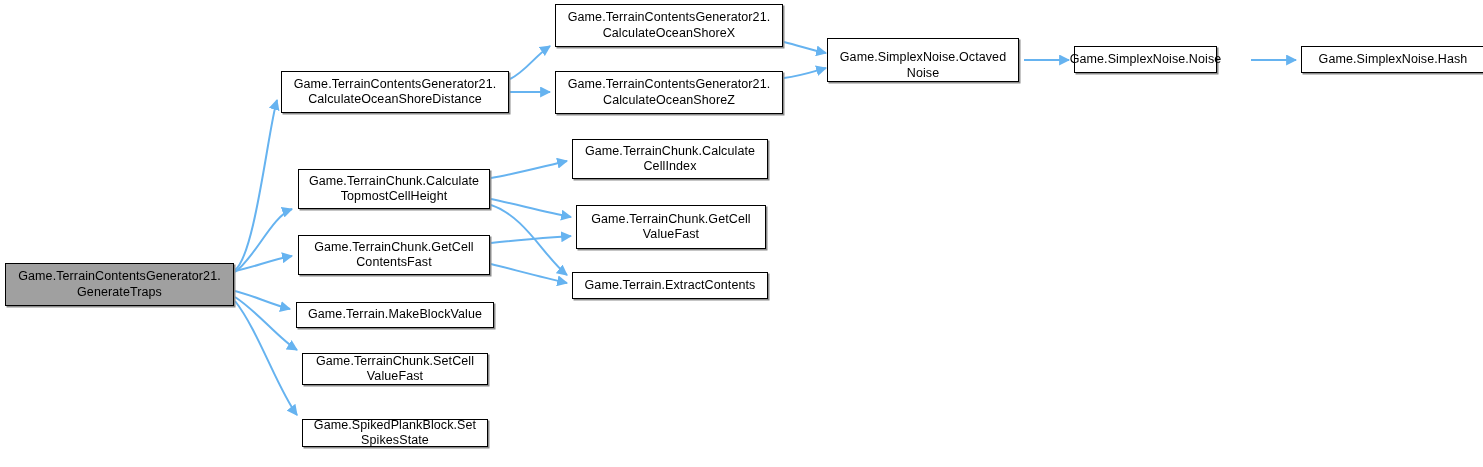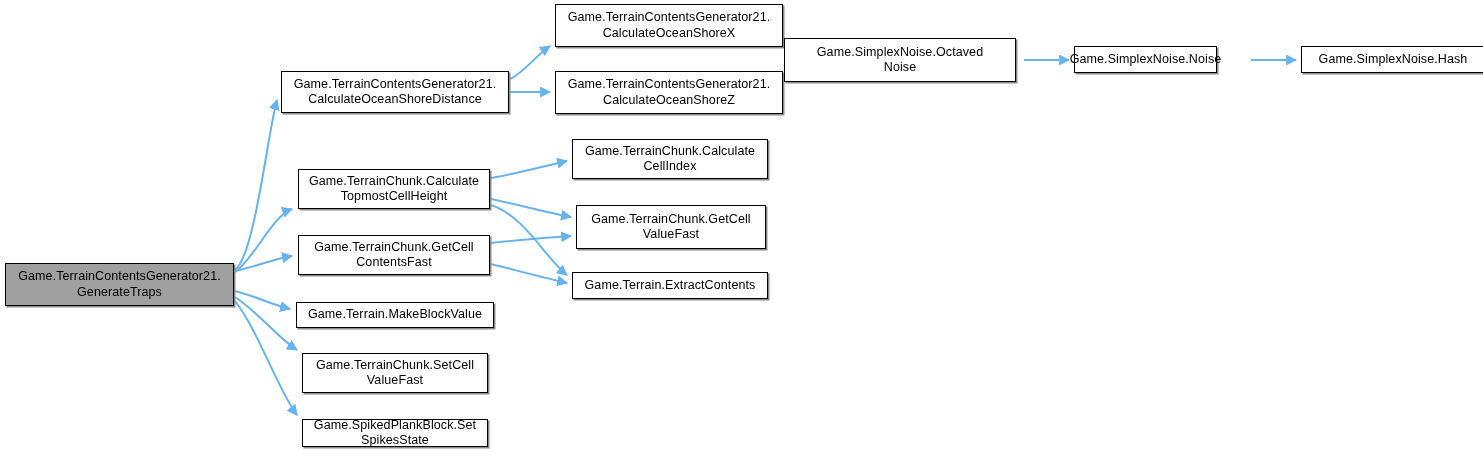--- a/index.html
+++ b/index.html
@@ -88,21 +88,21 @@
 CalculateOceanShoreDistance</span>
       </div>
       <div class="node" style="left: 555px; top: 4px; width: 228px; height: 43px;">
         <span class="label">Game.TerrainContentsGenerator21.
 CalculateOceanShoreX</span>
       </div>
       <div class="node" style="left: 555px; top: 71px; width: 228px; height: 43px;">
         <span class="label">Game.TerrainContentsGenerator21.
 CalculateOceanShoreZ</span>
       </div>
-      <div class="node" style="left: 784px; top: 38px; width: 232px; height: 44px;">
+      <div class="node" style="left: 827px; top: 38px; width: 192px; height: 44px; align-items: flex-end;">
         <span class="label">Game.SimplexNoise.Octaved
 Noise</span>
       </div>
       <div class="node" style="left: 1074px; top: 46px; width: 143px; height: 27px;">
         <span class="label">Game.SimplexNoise.Noise</span>
       </div>
       <div class="node" style="left: 1301px; top: 46px; width: 184px; height: 27px;">
         <span class="label">Game.SimplexNoise.Hash</span>
       </div>
       <div class="node" style="left: 298px; top: 169px; width: 192px; height: 40px;">
@@ -120,21 +120,21 @@
       <div class="node" style="left: 576px; top: 205px; width: 190px; height: 44px;">
         <span class="label">Game.TerrainChunk.GetCell
 ValueFast</span>
       </div>
       <div class="node" style="left: 572px; top: 272px; width: 196px; height: 27px;">
         <span class="label">Game.Terrain.ExtractContents</span>
       </div>
       <div class="node" style="left: 296px; top: 302px; width: 198px; height: 26px;">
         <span class="label">Game.Terrain.MakeBlockValue</span>
       </div>
-      <div class="node" style="left: 302px; top: 353px; width: 186px; height: 40px;">
+      <div class="node" style="left: 302px; top: 353px; width: 186px; height: 32px;">
         <span class="label">Game.TerrainChunk.SetCell
 ValueFast</span>
       </div>
       <div class="node" style="left: 302px; top: 419px; width: 186px; height: 28px;">
         <span class="label">Game.SpikedPlankBlock.Set
 SpikesState</span>
       </div>
     </div>
 
 </div>

